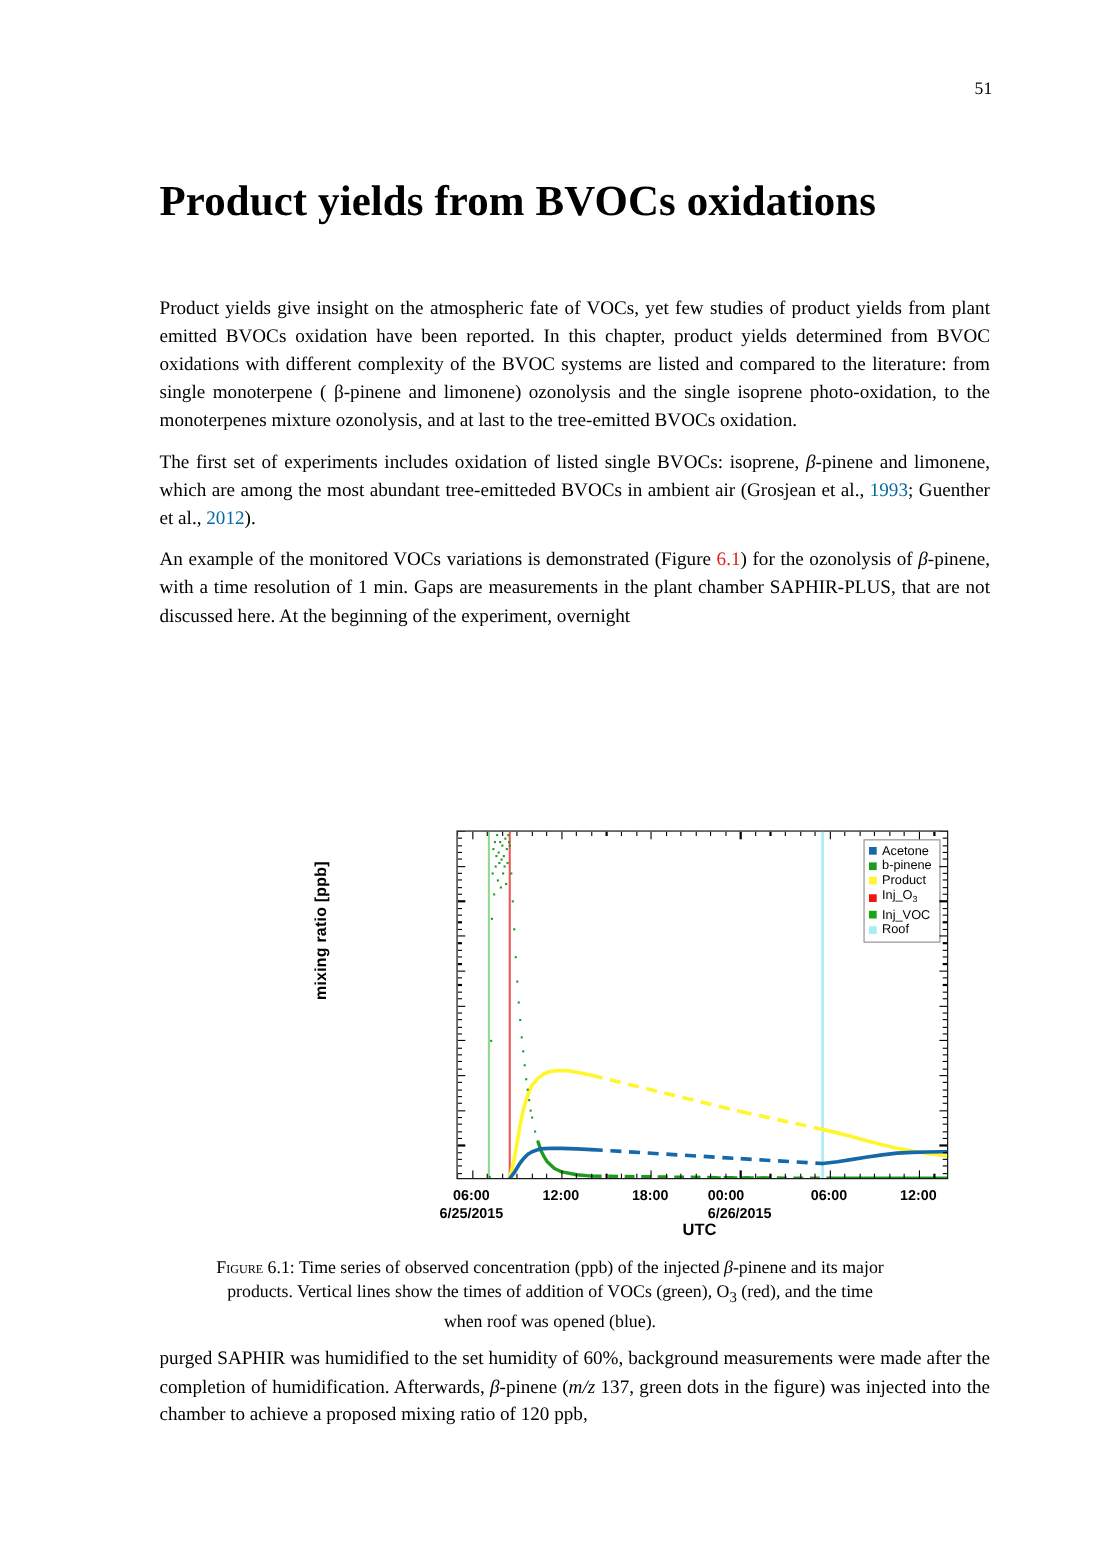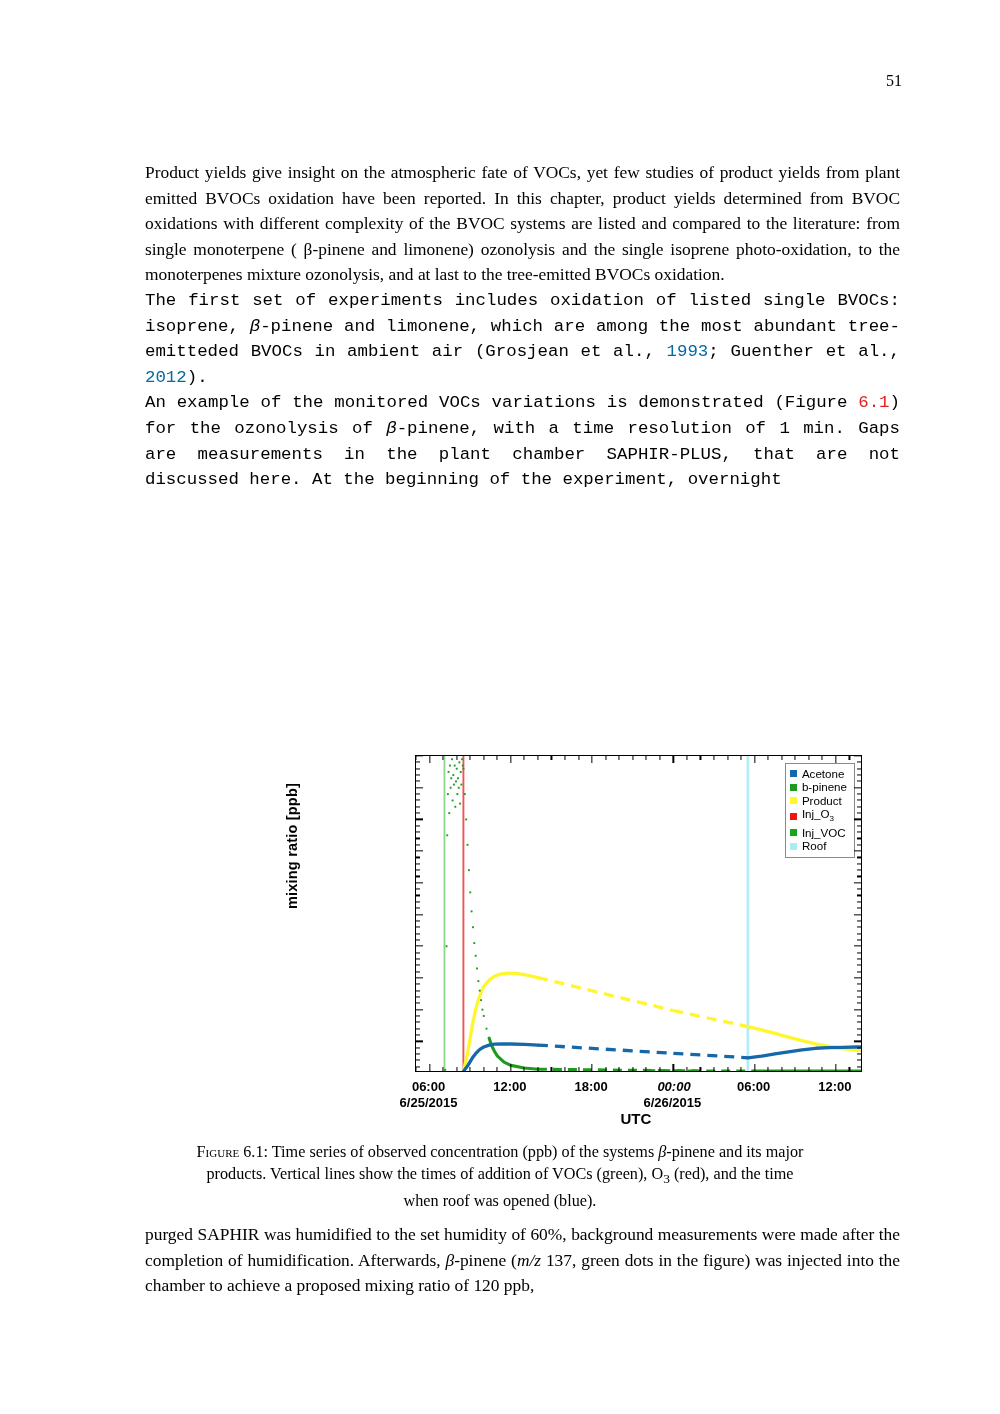--- a/index.html
+++ b/index.html
@@ -29,21 +29,21 @@
     font-family:"Liberation Serif", serif;
     font-weight:bold; font-size:39px; letter-spacing:.1px;
     margin:0 0 62px 0;
   }
 
   p.body {
     font-size:17.4px; line-height:25.6px;
     text-align:justify; text-justify:inter-word;
     margin:0 0 0 0; hyphens:none;
   }
-  p.body + p.body { margin-top:0px;font-family:Liberation Mono, monospace; }
+  p.body + p.body { margin-top:12px; }
 
   .section-head {
     font-family:"Liberation Serif", serif;
     font-weight:bold; font-size:22px;
     margin:36px 0 26px 0;
   }
   .section-head .num { display:inline-block; width:52px; }
 
   .cite { color:#0369a1; }
   .figref { color:#E02020; }
@@ -134,20 +134,21 @@
 </style>
 </head>
 <body>
 
 <div class="page">
 
   <div class="page-number">51</div>
 
   <div class="content">
 
+    <div class="chapter-title">Product yields from BVOCs oxidations</div>
 
     <p class="body">Product yields give insight on the atmospheric fate of VOCs, yet few studies of product yields from plant emitted BVOCs oxidation have been reported.  In this chapter, product yields determined from BVOC oxidations with different complexity of the BVOC systems are listed and compared to the literature: from single monoterpene ( β-pinene and limonene) ozonolysis and the single isoprene photo-oxidation, to the monoterpenes mixture ozonolysis, and at last to the tree-emitted BVOCs oxidation.</p>
 
 
     <p class="body"><span>The first set of experiments includes oxidation of listed single BVOCs:  isoprene, </span><span class="ital">β</span><span>-pinene and limonene, which are among the most abundant tree-emitteded BVOCs in ambient air (Grosjean et al., </span><span class="cite">1993</span><span>; Guenther et al., </span><span class="cite">2012</span><span>).</span></p>
 
     <p class="body"><span>An example of the monitored VOCs variations is demonstrated (Figure </span><span class="figref">6.1</span><span>) for the ozonolysis of </span><span class="ital">β</span><span>-pinene, with a time resolution of 1 min. Gaps are measurements in the plant chamber SAPHIR-PLUS, that are not discussed here.  At the beginning of the experiment, overnight</span></p>
 
   </div>
 
@@ -250,28 +251,28 @@
             </div>
           </div>
       <div class="ytick-mark" style="top: 285.3px;"></div><div class="ytick-mark-r" style="top: 285.3px;"></div><div class="ytick-mark" style="top: 253.6px;"></div><div class="ytick-mark-r" style="top: 253.6px;"></div><div class="ytick-mark" style="top: 221.9px;"></div><div class="ytick-mark-r" style="top: 221.9px;"></div><div class="ytick-mark" style="top: 190.2px;"></div><div class="ytick-mark-r" style="top: 190.2px;"></div><div class="ytick-mark" style="top: 158.5px;"></div><div class="ytick-mark-r" style="top: 158.5px;"></div><div class="ytick-mark" style="top: 126.8px;"></div><div class="ytick-mark-r" style="top: 126.8px;"></div><div class="ytick-mark" style="top: 95.1px;"></div><div class="ytick-mark-r" style="top: 95.1px;"></div><div class="ytick-mark" style="top: 63.4px;"></div><div class="ytick-mark-r" style="top: 63.4px;"></div><div class="ytick-mark" style="top: 31.7px;"></div><div class="ytick-mark-r" style="top: 31.7px;"></div><div class="ytick-mark" style="top: 0px;"></div><div class="ytick-mark-r" style="top: 0px;"></div><div class="ytick-minor" style="top: 310.66px;"></div><div class="ytick-minor-r" style="top: 310.66px;"></div><div class="ytick-minor" style="top: 304.32px;"></div><div class="ytick-minor-r" style="top: 304.32px;"></div><div class="ytick-minor" style="top: 297.98px;"></div><div class="ytick-minor-r" style="top: 297.98px;"></div><div class="ytick-minor" style="top: 291.64px;"></div><div class="ytick-minor-r" style="top: 291.64px;"></div><div class="ytick-minor" style="top: 278.96px;"></div><div class="ytick-minor-r" style="top: 278.96px;"></div><div class="ytick-minor" style="top: 272.62px;"></div><div class="ytick-minor-r" style="top: 272.62px;"></div><div class="ytick-minor" style="top: 266.28px;"></div><div class="ytick-minor-r" style="top: 266.28px;"></div><div class="ytick-minor" style="top: 259.94px;"></div><div class="ytick-minor-r" style="top: 259.94px;"></div><div class="ytick-minor" style="top: 247.26px;"></div><div class="ytick-minor-r" style="top: 247.26px;"></div><div class="ytick-minor" style="top: 240.92px;"></div><div class="ytick-minor-r" style="top: 240.92px;"></div><div class="ytick-minor" style="top: 234.58px;"></div><div class="ytick-minor-r" style="top: 234.58px;"></div><div class="ytick-minor" style="top: 228.24px;"></div><div class="ytick-minor-r" style="top: 228.24px;"></div><div class="ytick-minor" style="top: 215.56px;"></div><div class="ytick-minor-r" style="top: 215.56px;"></div><div class="ytick-minor" style="top: 209.22px;"></div><div class="ytick-minor-r" style="top: 209.22px;"></div><div class="ytick-minor" style="top: 202.88px;"></div><div class="ytick-minor-r" style="top: 202.88px;"></div><div class="ytick-minor" style="top: 196.54px;"></div><div class="ytick-minor-r" style="top: 196.54px;"></div><div class="ytick-minor" style="top: 183.86px;"></div><div class="ytick-minor-r" style="top: 183.86px;"></div><div class="ytick-minor" style="top: 177.52px;"></div><div class="ytick-minor-r" style="top: 177.52px;"></div><div class="ytick-minor" style="top: 171.18px;"></div><div class="ytick-minor-r" style="top: 171.18px;"></div><div class="ytick-minor" style="top: 164.84px;"></div><div class="ytick-minor-r" style="top: 164.84px;"></div><div class="ytick-minor" style="top: 152.16px;"></div><div class="ytick-minor-r" style="top: 152.16px;"></div><div class="ytick-minor" style="top: 145.82px;"></div><div class="ytick-minor-r" style="top: 145.82px;"></div><div class="ytick-minor" style="top: 139.48px;"></div><div class="ytick-minor-r" style="top: 139.48px;"></div><div class="ytick-minor" style="top: 133.14px;"></div><div class="ytick-minor-r" style="top: 133.14px;"></div><div class="ytick-minor" style="top: 120.46px;"></div><div class="ytick-minor-r" style="top: 120.46px;"></div><div class="ytick-minor" style="top: 114.12px;"></div><div class="ytick-minor-r" style="top: 114.12px;"></div><div class="ytick-minor" style="top: 107.78px;"></div><div class="ytick-minor-r" style="top: 107.78px;"></div><div class="ytick-minor" style="top: 101.44px;"></div><div class="ytick-minor-r" style="top: 101.44px;"></div><div class="ytick-minor" style="top: 88.76px;"></div><div class="ytick-minor-r" style="top: 88.76px;"></div><div class="ytick-minor" style="top: 82.42px;"></div><div class="ytick-minor-r" style="top: 82.42px;"></div><div class="ytick-minor" style="top: 76.08px;"></div><div class="ytick-minor-r" style="top: 76.08px;"></div><div class="ytick-minor" style="top: 69.74px;"></div><div class="ytick-minor-r" style="top: 69.74px;"></div><div class="ytick-minor" style="top: 57.06px;"></div><div class="ytick-minor-r" style="top: 57.06px;"></div><div class="ytick-minor" style="top: 50.72px;"></div><div class="ytick-minor-r" style="top: 50.72px;"></div><div class="ytick-minor" style="top: 44.38px;"></div><div class="ytick-minor-r" style="top: 44.38px;"></div><div class="ytick-minor" style="top: 38.04px;"></div><div class="ytick-minor-r" style="top: 38.04px;"></div><div class="ytick-minor" style="top: 25.36px;"></div><div class="ytick-minor-r" style="top: 25.36px;"></div><div class="ytick-minor" style="top: 19.02px;"></div><div class="ytick-minor-r" style="top: 19.02px;"></div><div class="ytick-minor" style="top: 12.68px;"></div><div class="ytick-minor-r" style="top: 12.68px;"></div><div class="ytick-minor" style="top: 6.34px;"></div><div class="ytick-minor-r" style="top: 6.34px;"></div><div class="xtick-mark" style="left: 13.5455px;"></div><div class="xtick-mark-t" style="left: 13.5455px;"></div><div class="xtick-mark" style="left: 94.8182px;"></div><div class="xtick-mark-t" style="left: 94.8182px;"></div><div class="xtick-mark" style="left: 176.091px;"></div><div class="xtick-mark-t" style="left: 176.091px;"></div><div class="xtick-mark" style="left: 257.364px;"></div><div class="xtick-mark-t" style="left: 257.364px;"></div><div class="xtick-mark" style="left: 338.636px;"></div><div class="xtick-mark-t" style="left: 338.636px;"></div><div class="xtick-mark" style="left: 419.909px;"></div><div class="xtick-mark-t" style="left: 419.909px;"></div><div class="xtick-minor" style="left: 0px;"></div><div class="xtick-minor-t" style="left: 0px;"></div><div class="xtick-minor" style="left: 27.0909px;"></div><div class="xtick-minor-t" style="left: 27.0909px;"></div><div class="xtick-minor" style="left: 40.6364px;"></div><div class="xtick-minor-t" style="left: 40.6364px;"></div><div class="xtick-minor" style="left: 54.1818px;"></div><div class="xtick-minor-t" style="left: 54.1818px;"></div><div class="xtick-minor" style="left: 67.7273px;"></div><div class="xtick-minor-t" style="left: 67.7273px;"></div><div class="xtick-minor" style="left: 81.2727px;"></div><div class="xtick-minor-t" style="left: 81.2727px;"></div><div class="xtick-minor" style="left: 108.364px;"></div><div class="xtick-minor-t" style="left: 108.364px;"></div><div class="xtick-minor" style="left: 121.909px;"></div><div class="xtick-minor-t" style="left: 121.909px;"></div><div class="xtick-minor" style="left: 135.455px;"></div><div class="xtick-minor-t" style="left: 135.455px;"></div><div class="xtick-minor" style="left: 149px;"></div><div class="xtick-minor-t" style="left: 149px;"></div><div class="xtick-minor" style="left: 162.545px;"></div><div class="xtick-minor-t" style="left: 162.545px;"></div><div class="xtick-minor" style="left: 189.636px;"></div><div class="xtick-minor-t" style="left: 189.636px;"></div><div class="xtick-minor" style="left: 203.182px;"></div><div class="xtick-minor-t" style="left: 203.182px;"></div><div class="xtick-minor" style="left: 216.727px;"></div><div class="xtick-minor-t" style="left: 216.727px;"></div><div class="xtick-minor" style="left: 230.273px;"></div><div class="xtick-minor-t" style="left: 230.273px;"></div><div class="xtick-minor" style="left: 243.818px;"></div><div class="xtick-minor-t" style="left: 243.818px;"></div><div class="xtick-minor" style="left: 270.909px;"></div><div class="xtick-minor-t" style="left: 270.909px;"></div><div class="xtick-minor" style="left: 284.455px;"></div><div class="xtick-minor-t" style="left: 284.455px;"></div><div class="xtick-minor" style="left: 298px;"></div><div class="xtick-minor-t" style="left: 298px;"></div><div class="xtick-minor" style="left: 311.545px;"></div><div class="xtick-minor-t" style="left: 311.545px;"></div><div class="xtick-minor" style="left: 325.091px;"></div><div class="xtick-minor-t" style="left: 325.091px;"></div><div class="xtick-minor" style="left: 352.182px;"></div><div class="xtick-minor-t" style="left: 352.182px;"></div><div class="xtick-minor" style="left: 365.727px;"></div><div class="xtick-minor-t" style="left: 365.727px;"></div><div class="xtick-minor" style="left: 379.273px;"></div><div class="xtick-minor-t" style="left: 379.273px;"></div><div class="xtick-minor" style="left: 392.818px;"></div><div class="xtick-minor-t" style="left: 392.818px;"></div><div class="xtick-minor" style="left: 406.364px;"></div><div class="xtick-minor-t" style="left: 406.364px;"></div><div class="xtick-minor" style="left: 433.455px;"></div><div class="xtick-minor-t" style="left: 433.455px;"></div></div>
 
       <div id="axis-decor"></div>
 
       <div class="xaxis-title" id="xaxis-title" style="left: 370.5px; top: 368px;">UTC</div>
     <div class="xtick-label" style="left: 178.545px; top: 337px;">06:00</div>
         <div class="xtick-label" style="left: 259.818px; top: 337px;">12:00</div>
         <div class="xtick-label" style="left: 341.091px; top: 337px;">18:00</div>
-        <div class="xtick-label" style="left: 424px; top: 337px; font-style: italic;">00:00</div>
+        <div class="xtick-label" style="left: 410px; top: 337px;">00:00</div>
         <div class="xtick-label" style="left: 503.636px; top: 337px;">06:00</div>
         <div class="xtick-label" style="left: 584.909px; top: 337px;">12:00</div>
         <div class="xdate-label" style="left: 178.545px; top: 353px;">6/25/2015</div>
         <div class="xdate-label" style="left: 422.364px; top: 353px;">6/26/2015</div>
       </div>
 
-    <div class="caption"><span class="figword">Figure</span> <span>6.1:</span><span> Time series of observed concentration (ppb) of the systems </span><span class="ital">β</span><span>-pinene and its major products.  Vertical lines show the times of addition of VOCs (green), O</span><sub>3</sub><span> (red), and the time when roof was opened (blue).</span></div>
+    <div class="caption"><span class="figword">Figure</span> <span>6.1:</span><span> Time series of observed concentration (ppb) of the injected </span><span class="ital">β</span><span>-pinene and its major products.  Vertical lines show the times of addition of VOCs (green), O</span><sub>3</sub><span> (red), and the time when roof was opened (blue).</span></div>
 
   </div>
 
   <div class="tail">
     <p class="body"><span>purged SAPHIR was humidified to the set humidity of 60%, background measurements were made after the completion of humidification. Afterwards, </span><span class="ital">β</span><span>-pinene (</span><span class="ital">m/z</span><span> 137, green dots in the figure) was injected into the chamber to achieve a proposed mixing ratio of 120 ppb,</span></p>
   </div>
 
 </div>
 
 </body></html>

